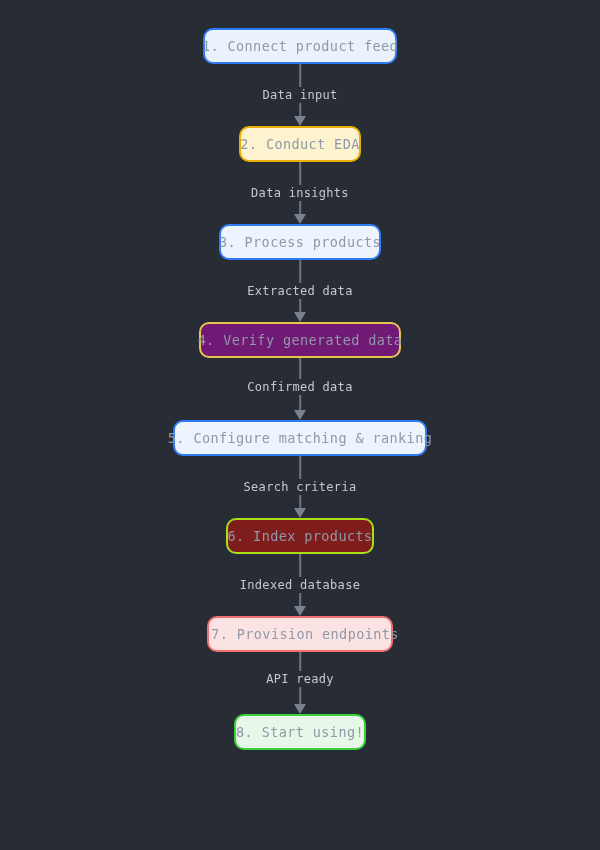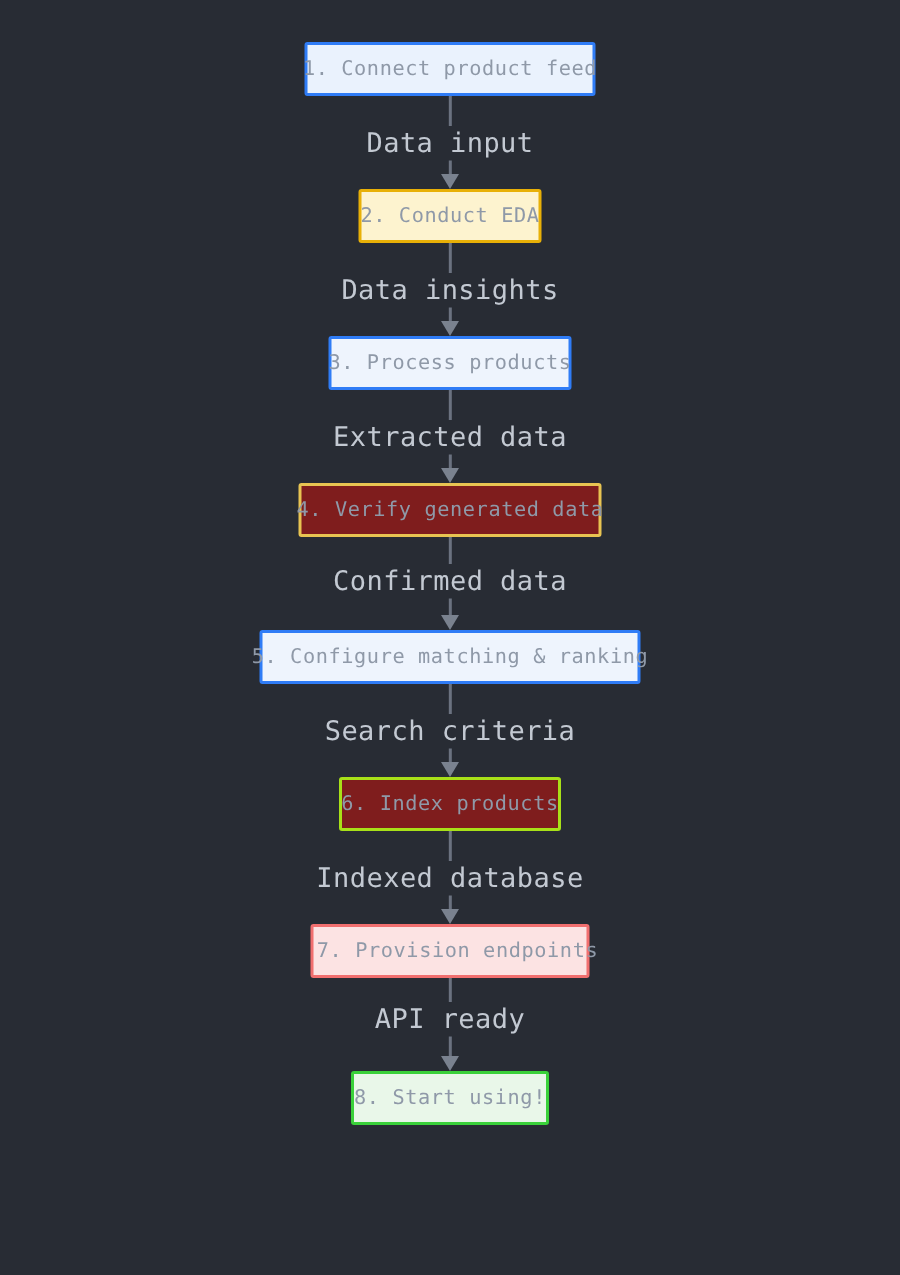--- a/index.html
+++ b/index.html
@@ -24,21 +24,21 @@
     position: absolute;
     left: 50%;
     transform: translateX(-50%);
     box-sizing: border-box;
     height: 36px;
     display: flex;
     align-items: center;
     justify-content: center;
     border-style: solid;
     border-width: 2px;
-    border-radius: 2px;
+    border-radius: 10px;
     padding: 0 14px;
     white-space: nowrap;
     font-size: 13.5px;
     letter-spacing: 0.4px;
     color: #8f99a8;
   }
 
   .edge {
     position: absolute;
     left: 50%;
@@ -67,21 +67,21 @@
     width: 0;
     height: 0;
     border-left: 6.5px solid transparent;
     border-right: 6.5px solid transparent;
     border-top: 10px solid #7a828f;
   }
 
   .edge-label {
     position: relative;
     z-index: 2;
-    font-size: 18px;
+    font-size: 12px;
     color: #c3c9d2;
     background: #282c34;
     padding: 1px 7px;
     letter-spacing: 0.3px;
     white-space: nowrap;
   }
 </style>
 </head>
 <body>
 
@@ -123,21 +123,21 @@
     </div>
     <div class="node" style="top: 28px; width: 194px; background: rgb(234, 242, 253); border-color: rgb(47, 124, 246);">
       <span>1. Connect product feed</span>
     </div>
     <div class="node" style="top: 126px; width: 122px; background: rgb(253, 243, 207); border-color: rgb(232, 176, 7);">
       <span>2. Conduct EDA</span>
     </div>
     <div class="node" style="top: 224px; width: 162px; background: rgb(238, 244, 253); border-color: rgb(47, 124, 246);">
       <span>3. Process products</span>
     </div>
-    <div class="node" style="top: 322px; width: 202px; background: #7f1d1d; border-color: rgb(232, 196, 82);">
+    <div class="node" style="top: 322px; width: 202px; background: #701a75; border-color: rgb(232, 196, 82);">
       <span>4. Verify generated data</span>
     </div>
     <div class="node" style="top: 420px; width: 254px; background: rgb(238, 244, 253); border-color: rgb(47, 124, 246);">
       <span>5. Configure matching &amp; ranking</span>
     </div>
     <div class="node" style="top: 518px; width: 148px; background: #7f1d1d; border-color: rgb(168, 224, 24);">
       <span>6. Index products</span>
     </div>
     <div class="node" style="top: 616px; width: 186px; background: rgb(252, 227, 227); border-color: rgb(241, 111, 111); padding-left: 24px;">
       <span>7. Provision endpoints</span>

